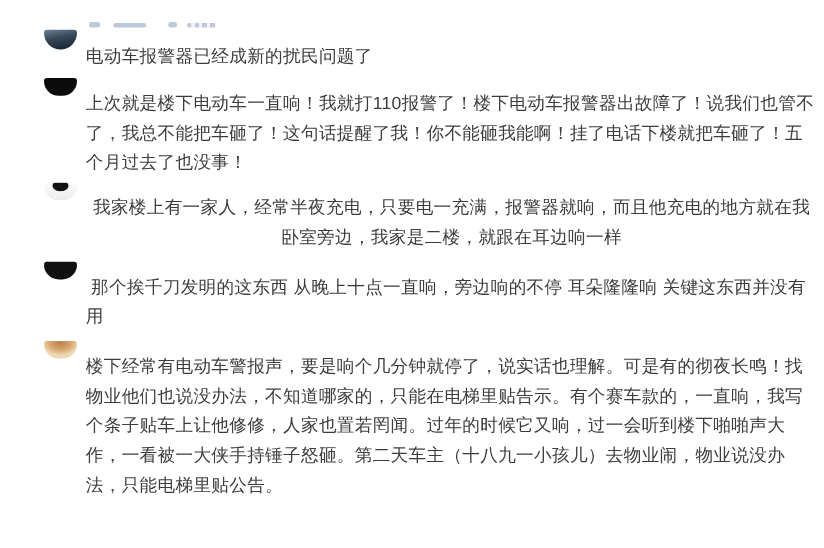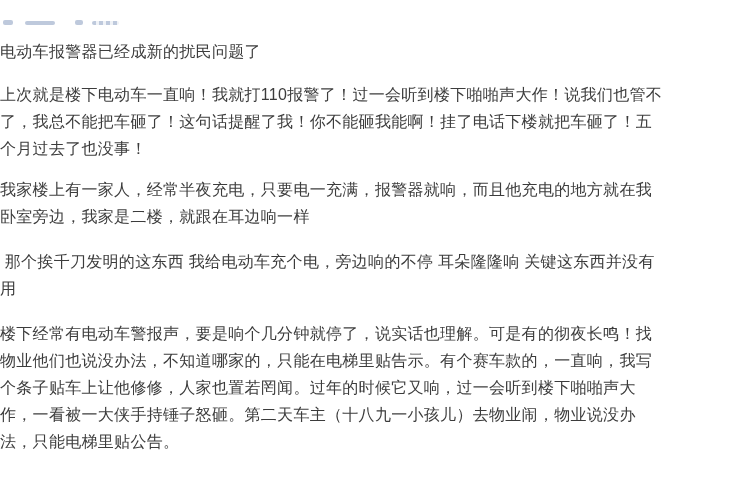--- a/index.html
+++ b/index.html
@@ -1,25 +1,25 @@
 <!DOCTYPE html>
 <html><head>
 <meta charset="utf-8">
 <style>
   html,body{margin:0;padding:0;}
   body{
     width:749px;height:498px;overflow:hidden;background:#ffffff;
     font-family:"Liberation Sans","DejaVu Sans",sans-serif;
   }
   .comments{position:relative;width:749px;}
-  .comment{position:relative;width:665px;}
+  .comment{position:relative;margin-left:78px;width:665px;}
   .comment-1{margin-top:38px;}
   .comment-2{margin-top:28px;}
   .comment-3{margin-top:16px;}
-  .comment-4{margin-top:14px;}
+  .comment-4{margin-top:14px;text-align:center;}
   .comment-5{margin-top:18px;}
   .comment-6{margin-top:18px;}
   .text{
     margin:0;font-size:16px;line-height:27px;color:#3c3c3c;
     white-space:pre-wrap;word-break:break-all;letter-spacing:.3px;
   }
   .avatar{
     position:absolute;left:-38px;top:-10px;
     width:30px;height:16px;
     border-radius:3px 3px 15px 15px;
@@ -52,31 +52,31 @@
         <i></i>
         <i></i>
         <i></i>
     </div>
     <p class="text">电动车报警器已经成新的扰民问题了</p>
   </div>
 
 
   <div class="comment comment-3">
     <div class="avatar" style="background: rgb(11, 11, 11);"></div>
-    <p class="text">上次就是楼下电动车一直响！我就打110报警了！过一会听到楼下啪啪声大作！说我们也管不了，我总不能把车砸了！这句话提醒了我！你不能砸我能啊！挂了电话下楼就把车砸了！五个月过去了也没事！</p>
+    <p class="text">上次就是楼下电动车一直响！我就打110报警了！楼下电动车报警器出故障了！说我们也管不了，我总不能把车砸了！这句话提醒了我！你不能砸我能啊！挂了电话下楼就把车砸了！五个月过去了也没事！</p>
   </div>
 
   <div class="comment comment-4">
     <div class="avatar" style="background: radial-gradient(40% 52% at 50% 18%, rgb(18, 18, 18) 56%, rgba(18, 18, 18, 0) 64%), linear-gradient(rgb(252, 252, 252), rgb(236, 236, 236));"></div>
     <p class="text">我家楼上有一家人，经常半夜充电，只要电一充满，报警器就响，而且他充电的地方就在我卧室旁边，我家是二楼，就跟在耳边响一样</p>
   </div>
 
   <div class="comment comment-5">
     <div class="avatar" style="background: rgb(16, 16, 16);"></div>
-    <p class="text"> 那个挨千刀发明的这东西 我给电动车充个电，旁边响的不停 耳朵隆隆响 关键这东西并没有用</p>
+    <p class="text"> 那个挨千刀发明的这东西 从晚上十点一直响，旁边响的不停 耳朵隆隆响 关键这东西并没有用</p>
   </div>
 
   <div class="comment comment-6">
     <div class="avatar" style="background: radial-gradient(55% 70% at 50% 10%, rgb(191, 127, 75) 0%, rgb(217, 168, 114) 60%, rgb(238, 215, 178) 100%);"></div>
     <p class="text"><span>楼下经常有电动车警报声，要是响个几分钟就停了，说实话也理解。可是有的彻夜长鸣！找物业他们也说没办法，不知道哪家的，只能在电梯里贴告示。有个赛车款的，一直响，我写个条子贴车上让他修修，人家也置若罔闻。过年的时候它又响，过一会听到楼下啪啪声大作，一看被一大侠手持锤子怒砸。第二天车主（十八九一小孩儿）去物业闹，物业说没办法，只能电梯里贴公告。</span></p>
   </div>
 
 </div>
 
 </body></html>

